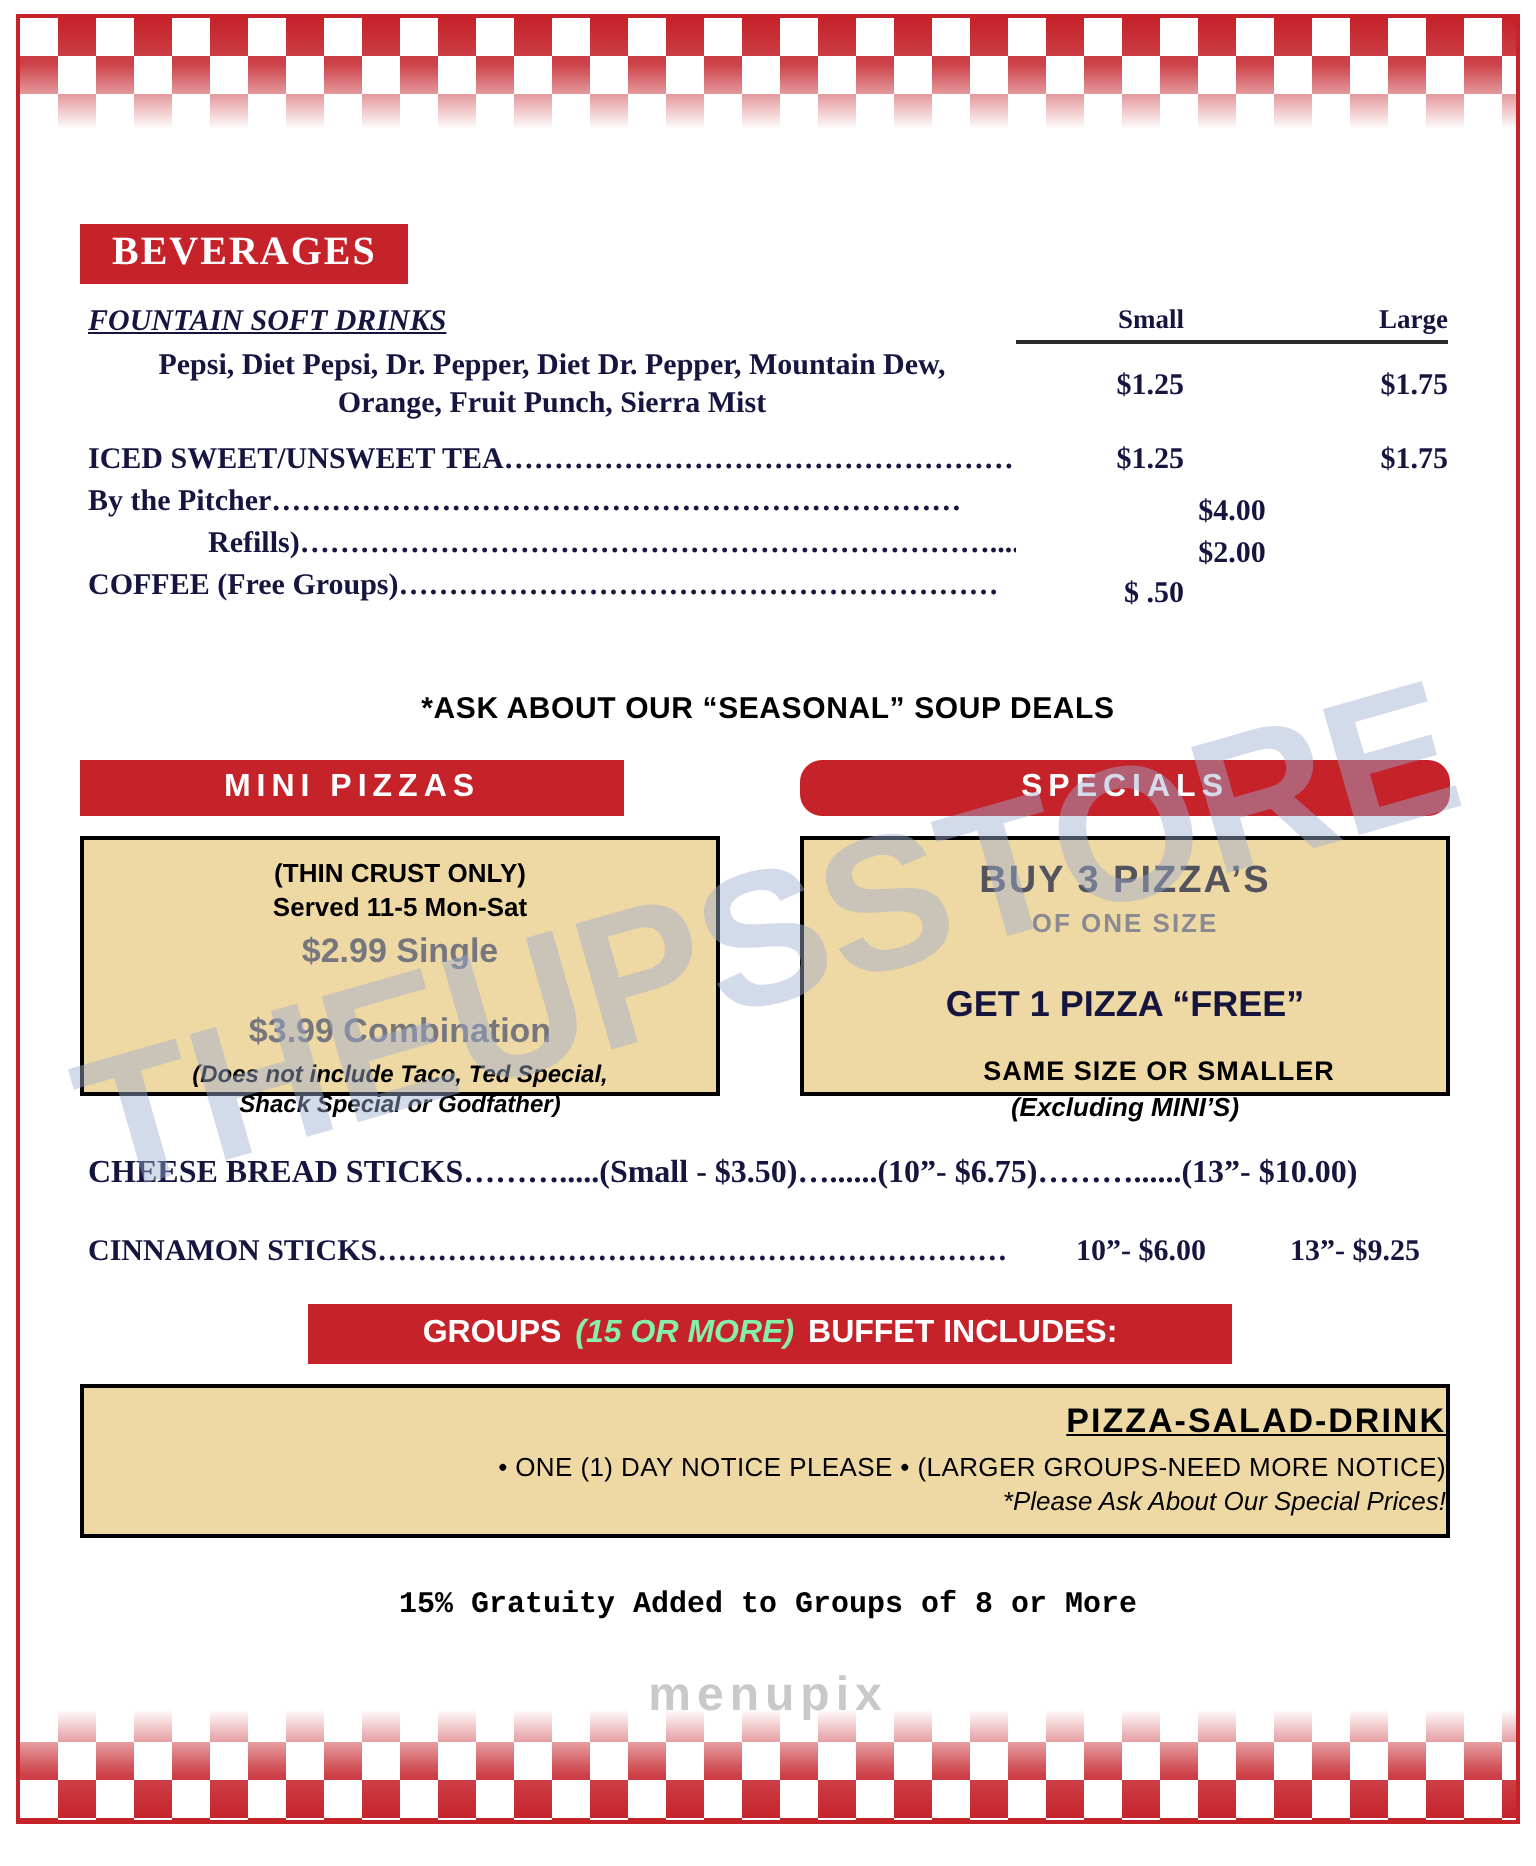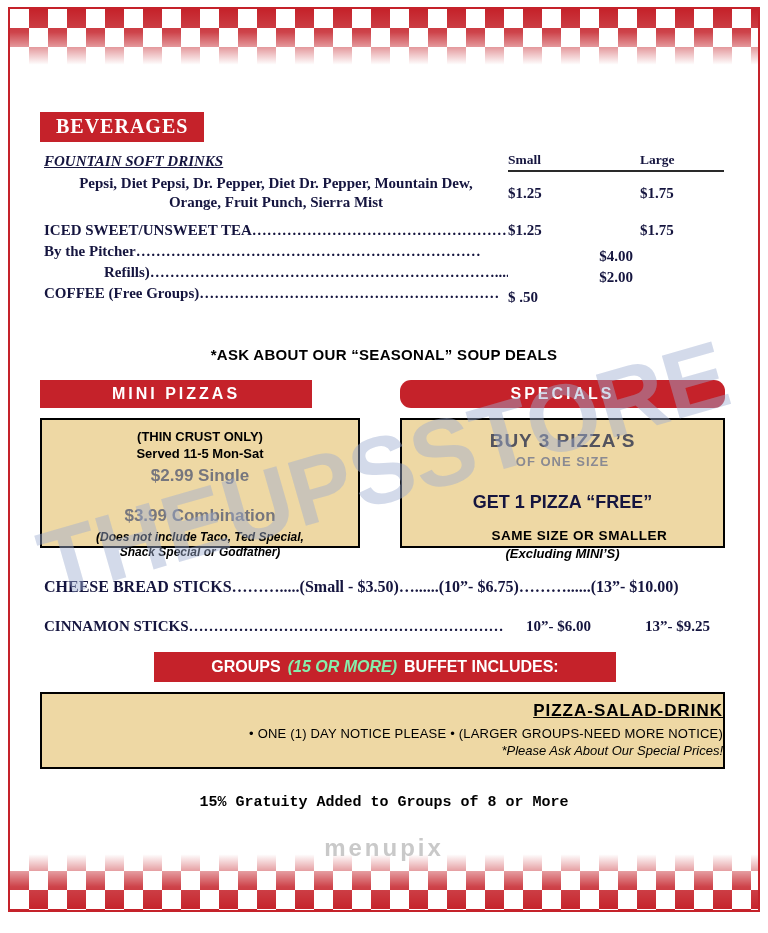--- a/index.html
+++ b/index.html
@@ -22,21 +22,21 @@
     background:linear-gradient(to top, rgba(255,255,255,0) 0%, rgba(255,255,255,0.15) 40%, #ffffff 96%); }
 
   .content { position:absolute; inset:0; z-index:2; }
 
   .red-label { position:absolute; left:40px; top:112px; background:#c5222a; color:#fff;
     font-weight:bold; font-size:20px; letter-spacing:1px; padding:3px 16px 4px; }
 
   .bev-rows { position:absolute; left:44px; right:44px; top:150px; color:#15153f; }
   .brow { display:flex; align-items:center; height:21px; }
   .blabel { flex:1; min-width:0; overflow:hidden; white-space:nowrap; font-weight:bold; font-size:15px; }
-  .pcol { width:84px; flex:none; text-align:left; font-weight:bold; font-size:15px; }
+  .pcol { width:84px; flex:none; text-align:right; font-weight:bold; font-size:15px; }
   .pgap { width:48px; flex:none; text-align:center; }
   .pwide { width:216px; flex:none; text-align:center; font-weight:bold; font-size:15px; position:relative; top:5px; }
   .hdr-row { height:22px; }
   .bev-title { flex:1; min-width:0; font-weight:bold; font-size:15px; text-decoration:underline;font-style:italic; }
   .phead { display:flex; border-bottom:2px solid #2a2a2a; align-self:stretch; align-items:center; }
   .phead .pcol { font-size:13.5px; }
   .fountain { height:38px; margin-top:2px; }
   .blabel-multi { flex:1; min-width:0; text-align:center; font-weight:bold; font-size:15px; line-height:19px; }
   .tea-row { margin-top:8px; }
   .indent { padding-left:60px; }
@@ -66,21 +66,21 @@
   .sp2 { font-size:13px; font-weight:bold; color:#8a8a92; letter-spacing:1px; line-height:17px; }
   .sp3 { font-size:18px; font-weight:bold; color:#15153f; line-height:25px; margin-top:20px; }
   .sp4 { font-size:13.5px; font-weight:bold; letter-spacing:0.5px; line-height:18px; margin-top:12px;padding-left:34px; }
   .sp5 { font-size:13px; font-weight:bold; font-style:italic; line-height:17px; }
 
   .cheese { position:absolute; left:44px; right:40px; top:578px; font-weight:bold; font-size:16px;
     color:#15153f; white-space:nowrap; overflow:hidden; }
   .cinnamon { position:absolute; left:44px; right:58px; top:618px; display:flex; align-items:baseline;
     font-weight:bold; font-size:15px; color:#15153f; }
   .cinn-label { flex:1; min-width:0; overflow:hidden; white-space:nowrap; }
-  .cinn-p1 { margin-right:54px; flex:none; }
+  .cinn-p1 { margin-right:42px; flex:none; }
   .cinn-p2 { flex:none; }
 
   .groups-banner { position:absolute; top:652px; left:154px; width:462px; height:30px; background:#c5222a;
     display:flex; align-items:center; justify-content:center; gap:7px;
     font-family:"Liberation Sans", sans-serif; font-weight:bold; font-size:16px; color:#fff; }
   .groups-banner .y { color:#86efac; font-style:italic; }
 
   .groups-box { position:absolute; top:692px; left:40px; width:685px; background:#eed8a4; border:2px solid #000;
     text-align:right; font-family:"Liberation Sans", sans-serif; color:#000; padding:7px 0 9px; }
   .gb-title { font-size:17px; font-weight:bold; text-decoration:underline; letter-spacing:1px; }

